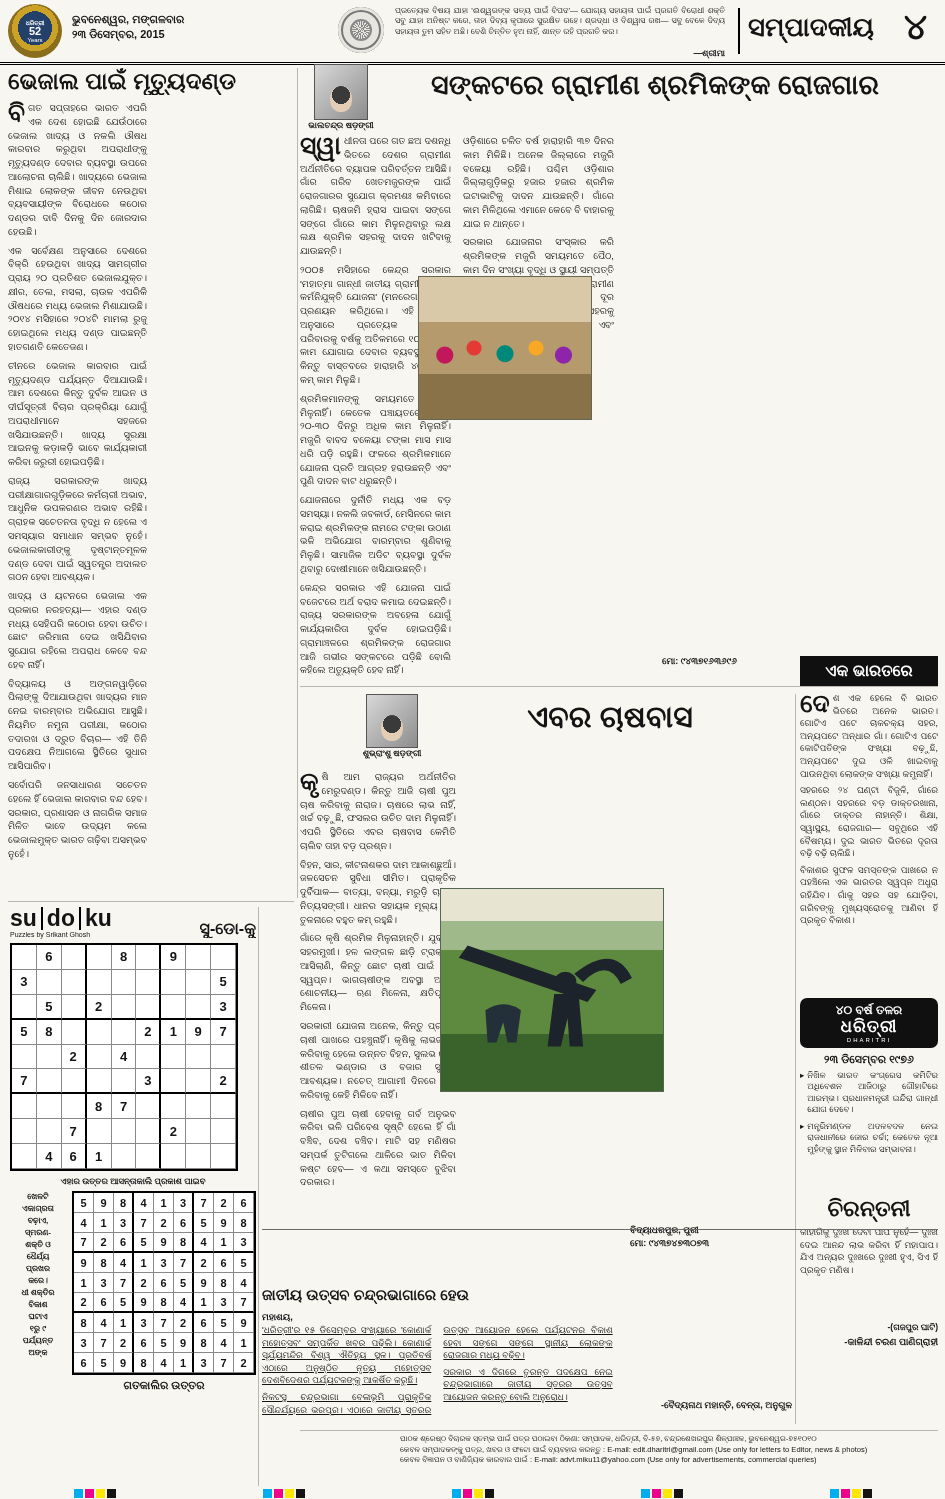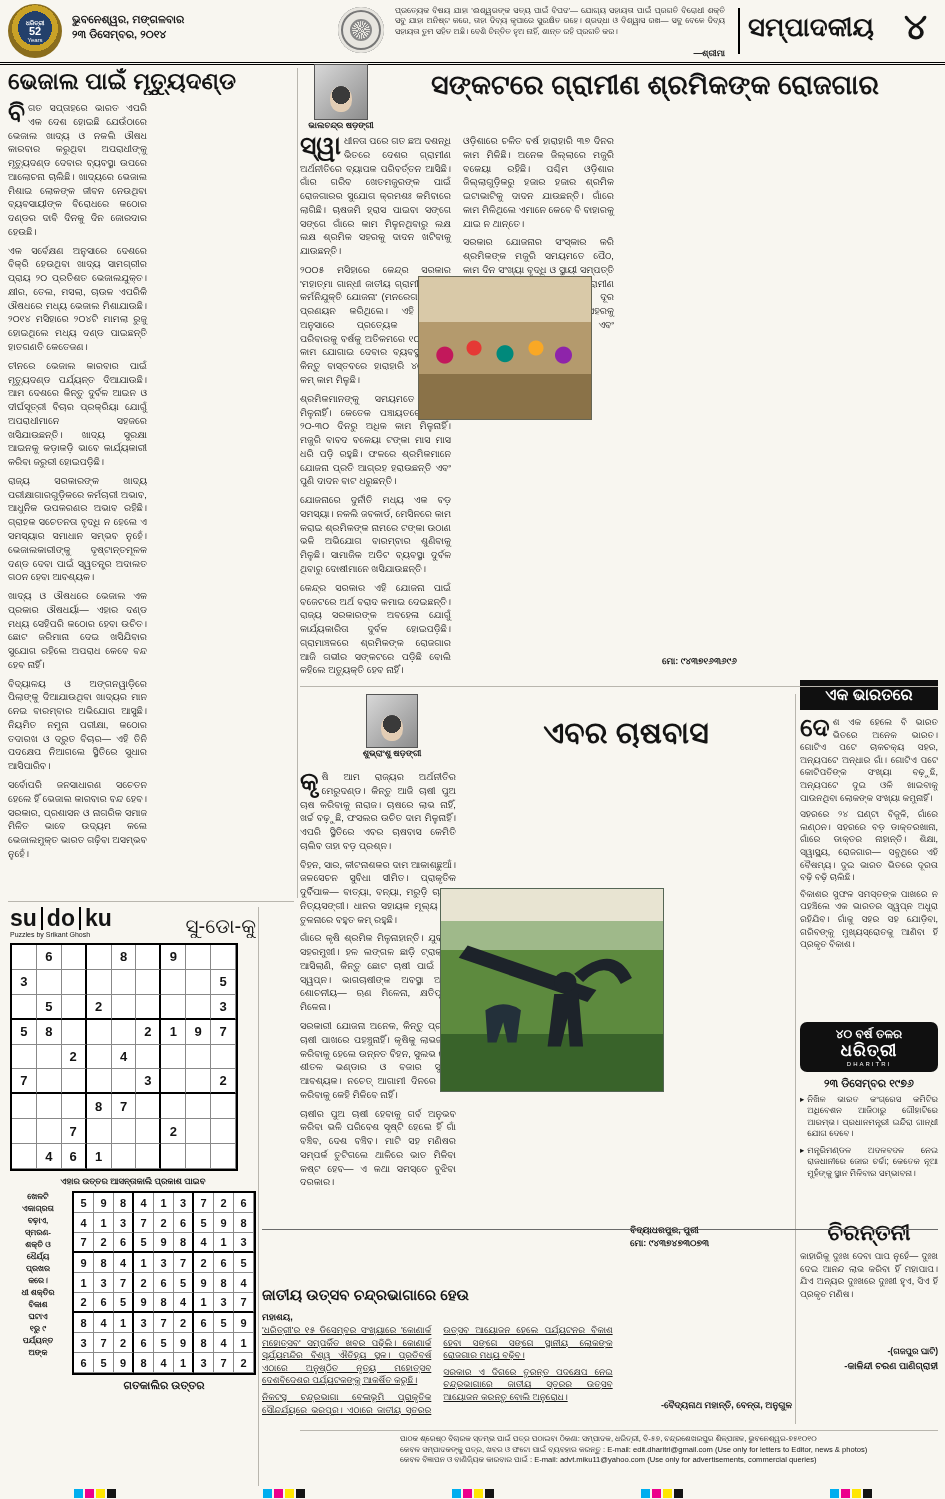--- a/index.html
+++ b/index.html
@@ -51,29 +51,29 @@
         radial-gradient(circle at 50% 54%,#00897b 0 8px,transparent 9px),
         radial-gradient(circle at 68% 50%,#f9a825 0 7px,transparent 8px),
         radial-gradient(circle at 84% 55%,#8e24aa 0 8px,transparent 9px),
         linear-gradient(#d9c9a8 0 32%,#b49a6d 32% 68%,#8a7248 68% 100%);}
   .phone{font-size:9px;font-weight:bold;margin-left:44px;}
   .main-article .phone{position:absolute;left:318px;top:592px;width:200px;}
   
   .crop-article{position:absolute;left:300px;top:690px;width:492px;height:575px;}
   .crop-article .headshot{position:absolute;left:66px;top:4px;width:50px;height:52px;}
   .crop-article .byline{position:absolute;left:36px;top:58px;width:112px;font-size:8.5px;font-weight:bold;text-align:center;}
-  .crop-article h1{position:absolute;left:130px;top:10px;width:360px;margin:16px;text-align:center;
+  .crop-article h1{position:absolute;left:130px;top:10px;width:360px;margin:0;text-align:center;
                    font-size:30px;font-weight:800;white-space:nowrap;overflow:hidden;}
   .crop-article .body3{position:absolute;left:0;top:80px;width:492px;height:450px;column-count:3;column-gap:12px;}
   .photo-farmer{position:absolute;left:140px;top:198px;width:222px;height:202px;border:1px solid #565;
       background:linear-gradient(#e8e4d2 0 16%,#9fb98a 16% 30%,#5d8a3e 30% 72%,#39632a 72% 100%);}
   .photo-farmer svg{width:100%;height:100%;display:block;}
   .crop-sign{position:absolute;left:330px;top:534px;width:160px;font-size:9px;font-weight:bold;text-align:left;line-height:1.4;}
   
-  .right-rail{position:absolute;left:800px;top:680px;width:138px;height:732px;}
+  .right-rail{position:absolute;left:800px;top:656px;width:138px;height:732px;}
   .rail-banner{background:#101010;color:#fff;font-size:16px;font-weight:800;text-align:center;padding:6px 0;white-space:nowrap;overflow:hidden;}
   .rail-body{margin-top:6px;height:300px;font-size:9px;line-height:1.4;text-align:justify;overflow:hidden;}
   .rail-body p{margin:0 0 4px 0;}
   .forty{margin-top:6px;background:#101010;color:#fff;border-radius:7px;padding:5px 4px;text-align:center;}
   .forty .f-label{font-size:12px;font-weight:bold;display:block;}
   .forty .f-brand{font-size:17px;font-weight:800;display:block;letter-spacing:1px;}
   .forty .f-sub{font-size:6px;display:block;letter-spacing:2px;}
   .forty-date{margin-top:5px;font-size:11px;font-weight:800;text-align:center;}
   .rail-bullets{margin-top:4px;font-size:8.5px;line-height:1.35;text-align:justify;height:118px;overflow:hidden;}
   .rail-bullets .bullet{margin:0 0 5px 0;display:flex;}
@@ -82,21 +82,21 @@
   .chiran-text{margin-top:4px;font-size:9px;line-height:1.4;text-align:justify;height:96px;overflow:hidden;}
   .chiran-place{font-size:8.5px;font-weight:bold;text-align:right;}
   .chiran-sign{margin-top:3px;font-size:9.5px;font-weight:800;text-align:right;}
   
   .sudoku{position:absolute;left:10px;top:907px;width:246px;height:580px;}
   .sud-head{display:flex;align-items:flex-end;}
   .sud-brand{display:flex;font-size:23px;font-weight:800;line-height:1;}
   .sud-brand span{padding:0 4px;border-left:2px solid #000;}
   .sud-brand span:first-child{border-left:none;padding-left:0;}
   .sud-credit{font-size:7px;margin-top:1px;}
-  .sud-odia{margin-left:auto;font-size:20px;font-weight:400;white-space:nowrap;overflow:hidden;max-width:110px;}
+  .sud-odia{margin-left:auto;font-size:16px;font-weight:700;white-space:nowrap;overflow:hidden;max-width:110px;}
   .sud-grid{width:224px;height:224px;margin-top:5px;border:2px solid #000;
             display:grid;grid-template-columns:repeat(9,1fr);grid-template-rows:repeat(9,1fr);background:#fff;}
   .sud-cell{border-right:1px solid #888;border-bottom:1px solid #888;
             display:flex;align-items:center;justify-content:center;font-size:13px;font-weight:bold;}
   .sud-cell.br{border-right:2px solid #000;} .sud-cell.bb{border-bottom:2px solid #000;}
   .sud-note{margin:5px 0 4px 0;font-size:8.5px;font-weight:bold;text-align:center;white-space:nowrap;overflow:hidden;}
   .sud-bottom{display:flex;}
   .benefits{width:56px;font-size:8px;font-weight:bold;text-align:center;line-height:1.5;overflow:hidden;height:190px;}
   .benefits div{white-space:nowrap;overflow:hidden;}
   .sol-wrap{margin-left:6px;}
@@ -128,38 +128,38 @@
 <div class="page">
 
   <header class="masthead">
     <div class="badge">
       <span class="b-brand">ଧରିତ୍ରୀ</span>
       <span class="b-years">52</span>
       <span class="b-sub">Years</span>
     </div>
     <div class="dateline">
       <div>ଭୁବନେଶ୍ୱର, ମଙ୍ଗଳବାର</div>
-      <div>୨୩ ଡିସେମ୍ବର, ୨୦୧୪</div>
+      <div>୨୩ ଡିସେମ୍ବର, 2015</div>
     </div>
     <div class="ornament"></div>
     <div class="mast-quote">ପ୍ରତ୍ୟେକ ବିଷୟ ଯାହା 'ଈଶ୍ୱରଙ୍କ ସତ୍ୟ ପାଇଁ ବିପଦ'— ଯୋଗ୍ୟ ସହାୟତା ପାଇଁ ପ୍ରଗତି ବିରୋଧୀ ଶକ୍ତି ସବୁ ଯାହା ଅନିଷ୍ଟ କରେ, ତାହା ଦିବ୍ୟ କୃପାରେ ସୁରକ୍ଷିତ ରହେ। ଶ୍ରଦ୍ଧା ଓ ବିଶ୍ୱାସ ରଖ— ସବୁ ବେଳେ ଦିବ୍ୟ ସହାୟତା ତୁମ ସହିତ ଅଛି। ବେଶି ଚିନ୍ତିତ ହୁଅ ନାହିଁ, ଶାନ୍ତ ରହି ପ୍ରଗତି କର।</div>
     <div class="mast-attr">—ଶ୍ରୀମା</div>
     <div class="mast-div"></div>
     <div class="section-title">ସମ୍ପାଦକୀୟ</div>
     <div class="page-no">୪</div>
   </header>
 
   <section class="left-article">
     <h2>ଭେଜାଲ ପାଇଁ ମୃତ୍ୟୁଦଣ୍ଡ</h2>
     <div class="body2 btxt">
         <p class="lead">ବିଗତ ସପ୍ତାହରେ ଭାରତ ଏପରି ଏକ ଦେଶ ହୋଇଛି ଯେଉଁଠାରେ ଭେଜାଲ ଖାଦ୍ୟ ଓ ନକଲି ଔଷଧ କାରବାର କରୁଥିବା ଅପରାଧୀଙ୍କୁ ମୃତ୍ୟୁଦଣ୍ଡ ଦେବାର ବ୍ୟବସ୍ଥା ଉପରେ ଆଲୋଚନା ଚାଲିଛି। ଖାଦ୍ୟରେ ଭେଜାଲ ମିଶାଇ ଲୋକଙ୍କ ଜୀବନ ନେଉଥିବା ବ୍ୟବସାୟୀଙ୍କ ବିରୋଧରେ କଠୋର ଦଣ୍ଡର ଦାବି ଦିନକୁ ଦିନ ଜୋରଦାର ହେଉଛି।</p>
         <p>ଏକ ସର୍ବେକ୍ଷଣ ଅନୁସାରେ ଦେଶରେ ବିକ୍ରି ହେଉଥିବା ଖାଦ୍ୟ ସାମଗ୍ରୀର ପ୍ରାୟ ୨୦ ପ୍ରତିଶତ ଭେଜାଲଯୁକ୍ତ। କ୍ଷୀର, ତେଲ, ମସଲା, ଚାଉଳ ଏପରିକି ଔଷଧରେ ମଧ୍ୟ ଭେଜାଲ ମିଶାଯାଉଛି। ୨୦୧୪ ମସିହାରେ ୨୦୪ଟି ମାମଲା ରୁଜୁ ହୋଇଥିଲେ ମଧ୍ୟ ଦଣ୍ଡ ପାଇଛନ୍ତି ହାତଗଣତି କେତେଜଣ।</p>
         <p>ଚୀନରେ ଭେଜାଲ କାରବାର ପାଇଁ ମୃତ୍ୟୁଦଣ୍ଡ ପର୍ଯ୍ୟନ୍ତ ଦିଆଯାଉଛି। ଆମ ଦେଶରେ କିନ୍ତୁ ଦୁର୍ବଳ ଆଇନ ଓ ଦୀର୍ଘସୂତ୍ରୀ ବିଚାର ପ୍ରକ୍ରିୟା ଯୋଗୁଁ ଅପରାଧୀମାନେ ସହଜରେ ଖସିଯାଉଛନ୍ତି। ଖାଦ୍ୟ ସୁରକ୍ଷା ଆଇନକୁ କଡ଼ାକଡ଼ି ଭାବେ କାର୍ଯ୍ୟକାରୀ କରିବା ଜରୁରୀ ହୋଇପଡ଼ିଛି।</p>
         <p>ରାଜ୍ୟ ସରକାରଙ୍କ ଖାଦ୍ୟ ପରୀକ୍ଷାଗାରଗୁଡ଼ିକରେ କର୍ମଚାରୀ ଅଭାବ, ଆଧୁନିକ ଉପକରଣର ଅଭାବ ରହିଛି। ଗ୍ରାହକ ସଚେତନତା ବୃଦ୍ଧି ନ ହେଲେ ଏ ସମସ୍ୟାର ସମାଧାନ ସମ୍ଭବ ନୁହେଁ। ଭେଜାଲକାରୀଙ୍କୁ ଦୃଷ୍ଟାନ୍ତମୂଳକ ଦଣ୍ଡ ଦେବା ପାଇଁ ସ୍ୱତନ୍ତ୍ର ଅଦାଲତ ଗଠନ ହେବା ଆବଶ୍ୟକ।</p>
-        <p>ଖାଦ୍ୟ ଓ ଔଷଧରେ ଭେଜାଲ ଏକ ପ୍ରକାର ଔଷଧର୍ୟା— ଏହାର ଦଣ୍ଡ ମଧ୍ୟ ସେହିପରି କଠୋର ହେବା ଉଚିତ। ଛୋଟ ଜରିମାନା ଦେଇ ଖସିଯିବାର ସୁଯୋଗ ରହିଲେ ଅପରାଧ କେବେ ବନ୍ଦ ହେବ ନାହିଁ।</p>
+        <p>ଖାଦ୍ୟ ଓ ୟଟନରେ ଭେଜାଲ ଏକ ପ୍ରକାର ନରହତ୍ୟା— ଏହାର ଦଣ୍ଡ ମଧ୍ୟ ସେହିପରି କଠୋର ହେବା ଉଚିତ। ଛୋଟ ଜରିମାନା ଦେଇ ଖସିଯିବାର ସୁଯୋଗ ରହିଲେ ଅପରାଧ କେବେ ବନ୍ଦ ହେବ ନାହିଁ।</p>
         <p>ବିଦ୍ୟାଳୟ ଓ ଅଙ୍ଗନୱାଡ଼ିରେ ପିଲାଙ୍କୁ ଦିଆଯାଉଥିବା ଖାଦ୍ୟର ମାନ ନେଇ ବାରମ୍ବାର ଅଭିଯୋଗ ଆସୁଛି। ନିୟମିତ ନମୁନା ପରୀକ୍ଷା, କଠୋର ତଦାରଖ ଓ ଦ୍ରୁତ ବିଚାର— ଏହି ତିନି ପଦକ୍ଷେପ ନିଆଗଲେ ସ୍ଥିତିରେ ସୁଧାର ଆସିପାରିବ।</p>
         <p>ସର୍ବୋପରି ଜନସାଧାରଣ ସଚେତନ ହେଲେ ହିଁ ଭେଜାଲ କାରବାର ବନ୍ଦ ହେବ। ସରକାର, ପ୍ରଶାସନ ଓ ନାଗରିକ ସମାଜ ମିଳିତ ଭାବେ ଉଦ୍ୟମ କଲେ ଭେଜାଲମୁକ୍ତ ଭାରତ ଗଢ଼ିବା ଅସମ୍ଭବ ନୁହେଁ।</p>
       </div>
   </section>
 
   <section class="main-article">
     <div class="headshot"></div>
     <div class="byline">ଭାଲଚନ୍ଦ୍ର ଷଡ଼ଙ୍ଗୀ</div>
     <h1>ସଙ୍କଟରେ ଗ୍ରାମୀଣ ଶ୍ରମିକଙ୍କ ରୋଜଗାର</h1>
     <div class="body4 btxt">

